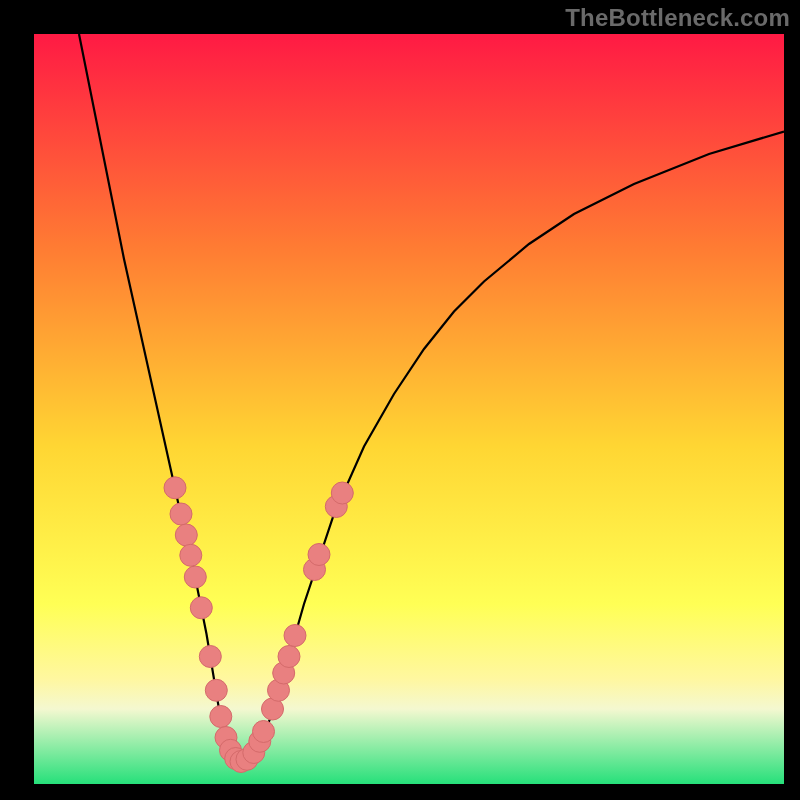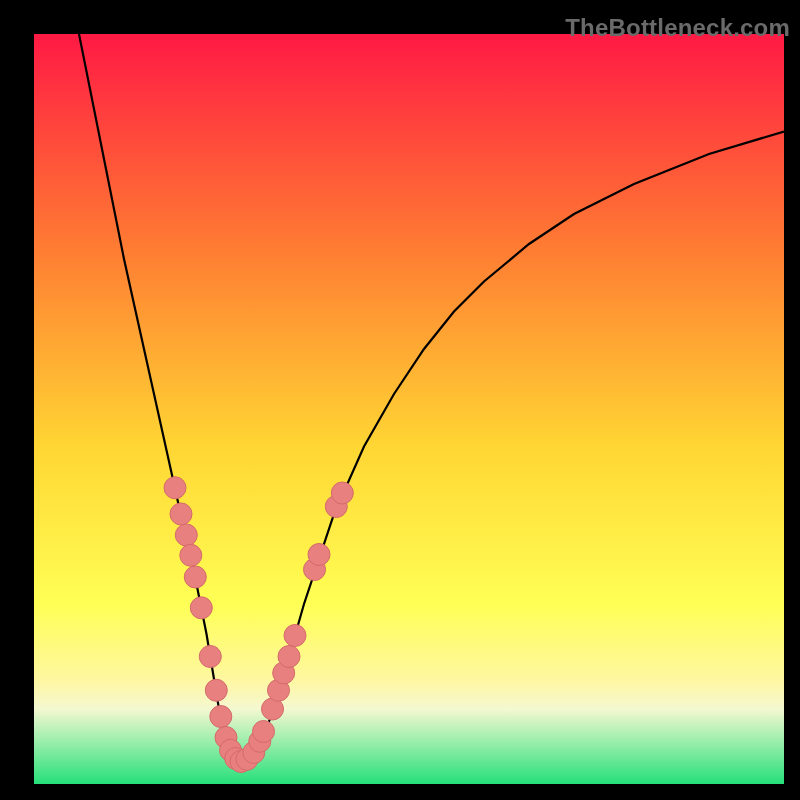--- a/index.html
+++ b/index.html
@@ -20,21 +20,21 @@
   }
   .plot {
     position: absolute;
     left: 34px;
     top: 34px;
     width: 750px;
     height: 750px;
   }
   .watermark {
     position: absolute;
-    top: 14px;
+    top: 4px;
     right: 10px;
     font-family: Arial, Helvetica, sans-serif;
     font-size: 24px;
     font-weight: 600;
     color: #6a6a6a;
     letter-spacing: 0.2px;
   }
   svg { display: block; }
 </style>
 </head>

